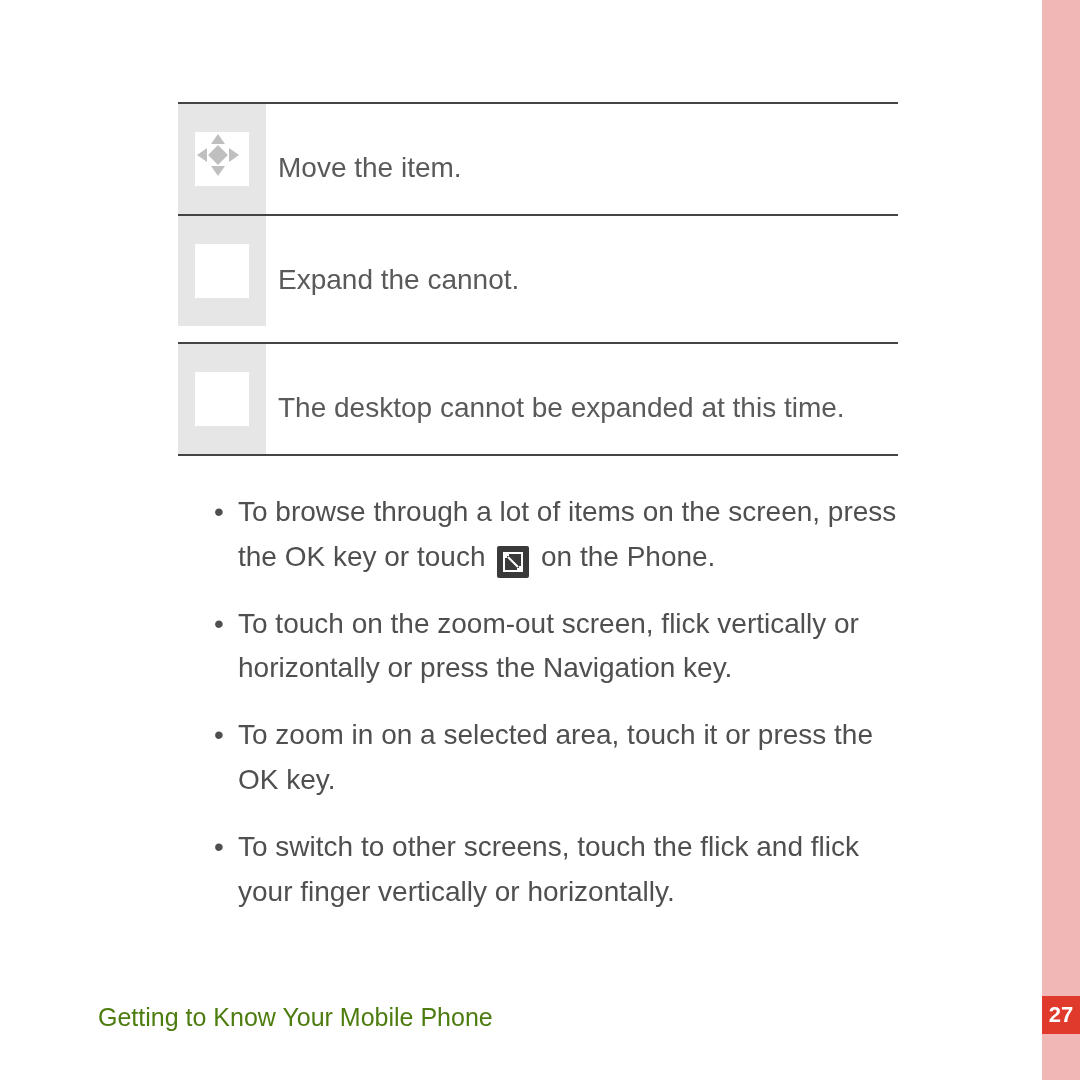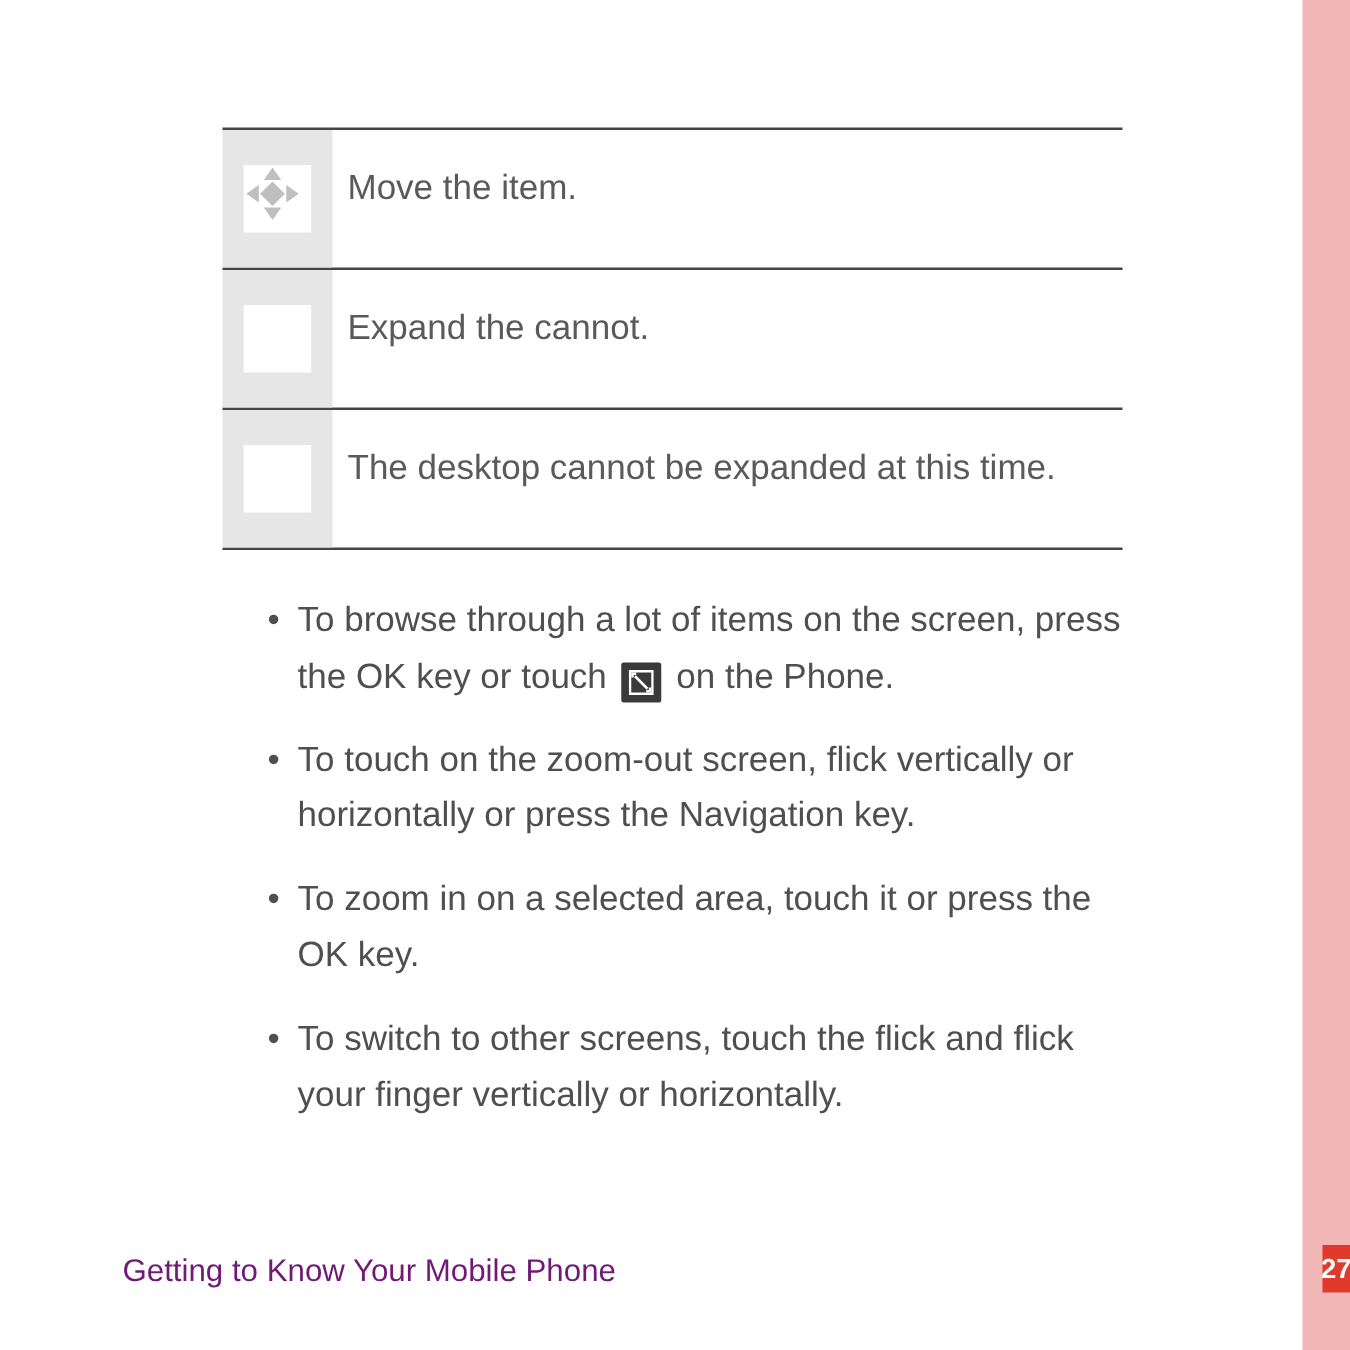--- a/index.html
+++ b/index.html
@@ -1,26 +1,26 @@
 <!DOCTYPE html>
 <html><head>
 <meta charset="utf-8">
 <style>
   * { box-sizing: border-box; margin: 0; padding: 0; }
   html, body { width: 1080px; height: 1080px; background: #ffffff; font-family: Arial, Helvetica, sans-serif; }
   .page { position: relative; width: 1080px; height: 1080px; }
   .side-strip { position: absolute; top: 0; right: 0; width: 38px; height: 1080px; background: #f1b6b6; }
-  .page-num-box { position: absolute; right: 0; bottom: 46px; width: 22px; height: 38px; background: #e03a2d; color: #ffffff; font-size: 22px; font-weight: bold; display: flex; align-items: center; justify-content: center; }
-  .footer { position: absolute; left: 98px; bottom: 48px; color: #701a75; font-size: 25px; }
+  .page-num-box { position: absolute; right: 0; bottom: 46px; width: 38px; height: 38px; background: #e03a2d; color: #ffffff; font-size: 22px; font-weight: bold; display: flex; align-items: center; justify-content: center; }
+  .footer { position: absolute; left: 98px; bottom: 48px; color: #4d7c0f; font-size: 25px; }
   .content { position: absolute; left: 178px; top: 102px; width: 720px; }
   .table { width: 100%; border-collapse: collapse; }
   .row { display: flex; border-top: 2px solid #444; }
-  .row.last { border-bottom: 2px solid #444; }
+  .row.last { border-bottom: 2px solid #444; margin-top: 16px; }
   .icon-cell { width: 88px; flex: 0 0 88px; background: #e6e6e6; display: flex; align-items: center; justify-content: center; padding: 28px 0; }
-  .text-cell { flex: 1; padding: 28px 12px 28px 12px; display: flex; align-items: flex-start; color: #5a5a5a; font-size: 28px; line-height: 1.3; }
+  .text-cell { flex: 1; padding: 28px 12px 28px 12px; display: flex; align-items: flex-end; color: #5a5a5a; font-size: 28px; line-height: 1.3; }
   .icon-box { width: 54px; height: 54px; background: #ffffff; }
   .bullets { margin-top: 34px; padding-left: 36px; color: #4f4f4f; font-size: 28px; line-height: 1.6; }
   .bullet { display: flex; margin-bottom: 22px; }
   .bullet .dot { flex: 0 0 24px; }
   .bullet .btxt { flex: 1; }
   .inline-icon { display: inline-flex; width: 32px; height: 32px; background: #3a3a3a; color: #fff; align-items: center; justify-content: center; vertical-align: -6px; margin: 0 4px; border-radius: 2px; }
   .inline-icon svg { width: 20px; height: 20px; }
   .move-icon svg { width: 46px; height: 46px; }
 </style>
 </head>

